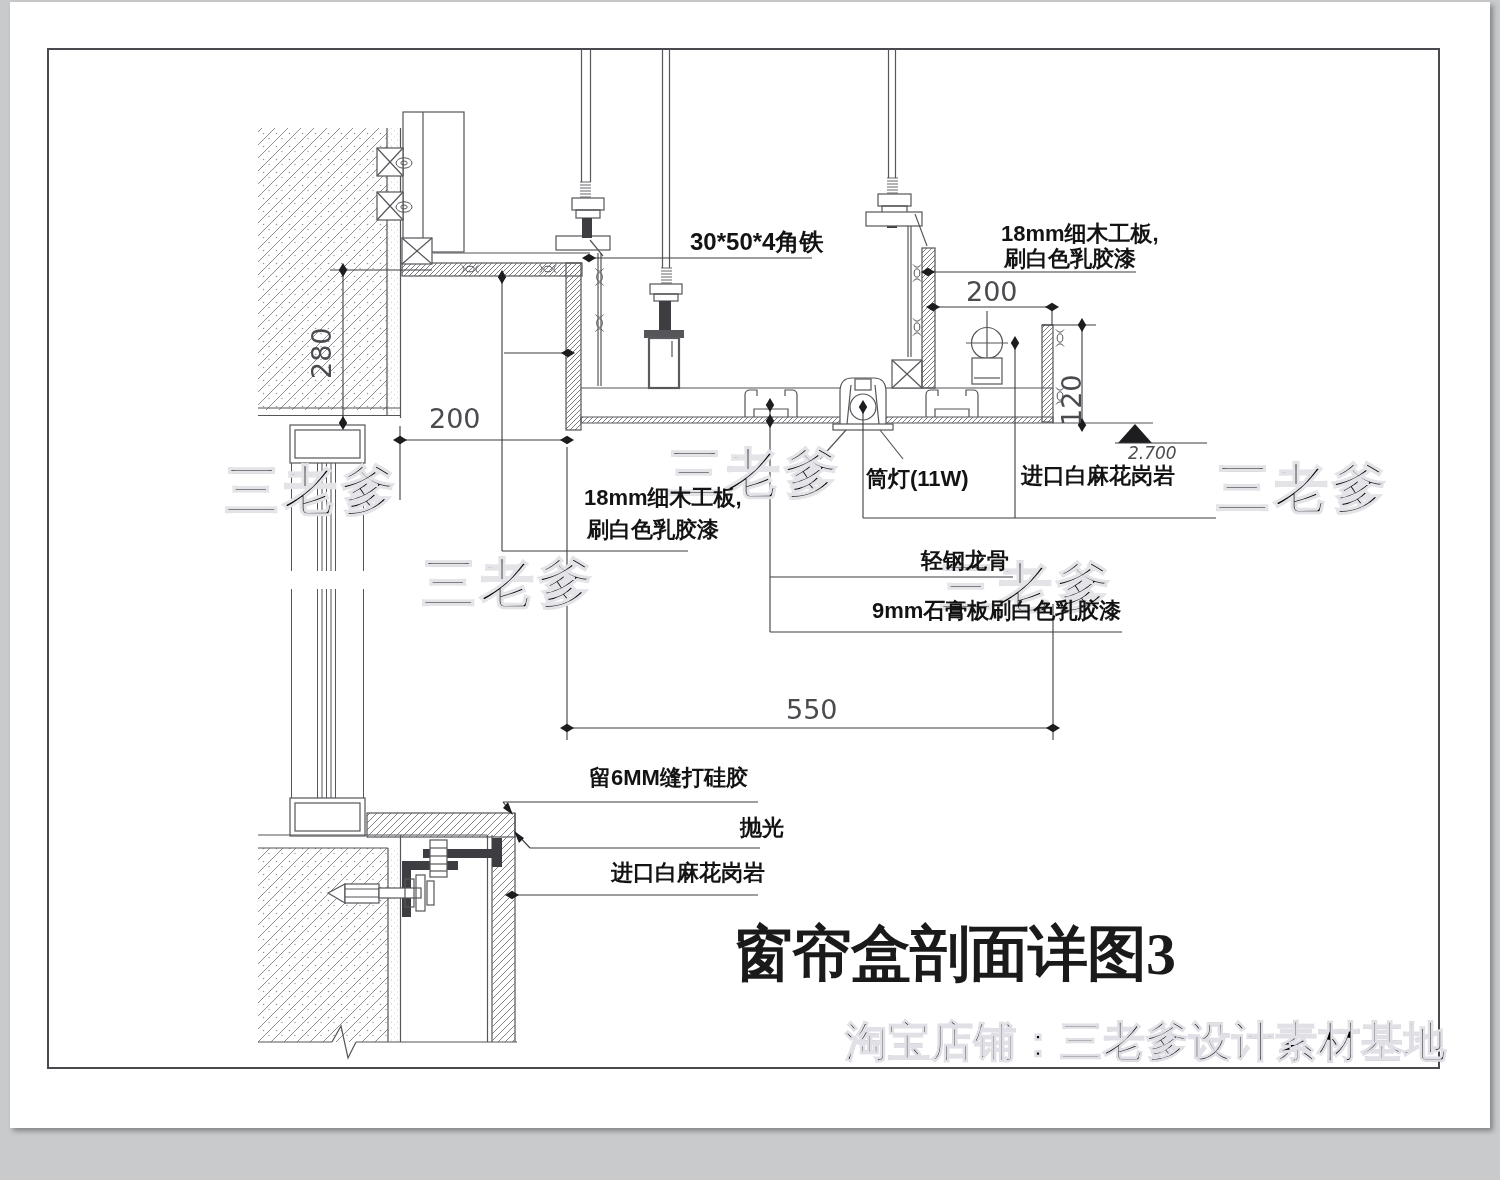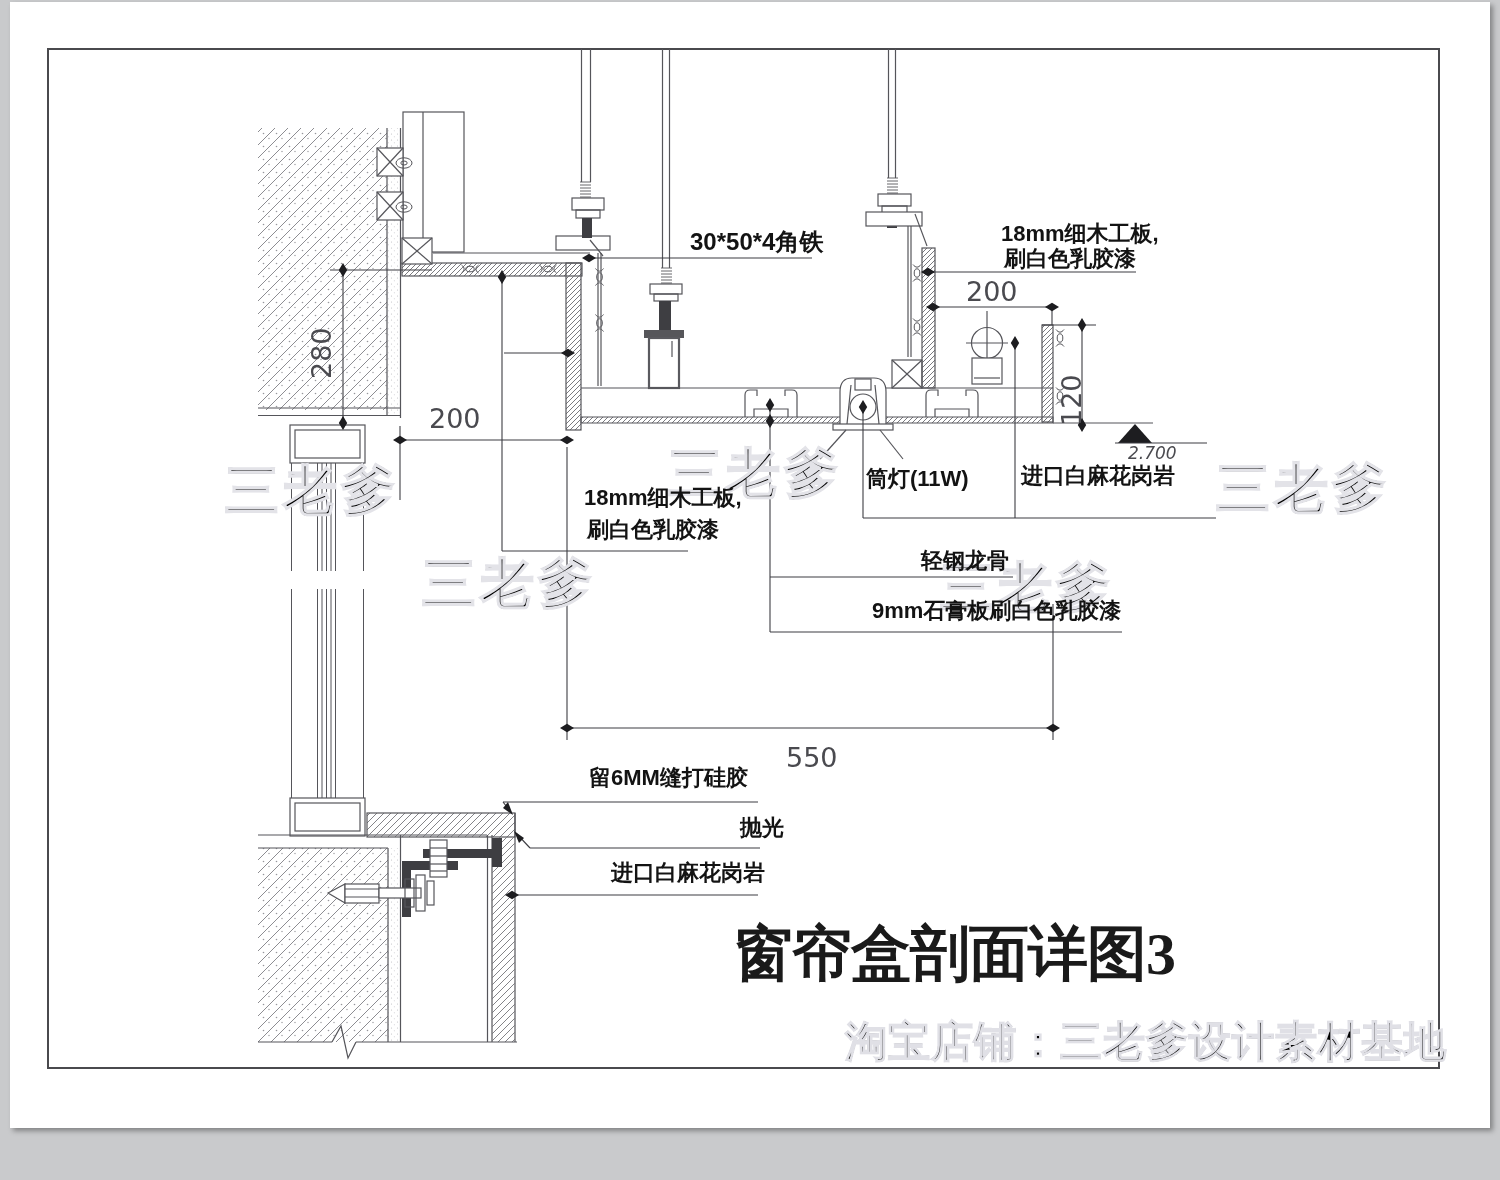--- a/index.html
+++ b/index.html
@@ -330,20 +330,20 @@
   <div class="lbl" style="left:866px;top:466px;">筒灯(11W)</div>
   <div class="lbl" style="left:1021px;top:463px;">进口白麻花岗岩</div>
   <div class="lbl" style="left:921px;top:528px;margin-top:20px;">轻钢龙骨</div>
   <div class="lbl" style="left:872px;top:598px;">9mm石膏板刷白色乳胶漆</div>
   <div class="lbl" style="left:589px;top:765px;">留6MM缝打硅胶</div>
   <div class="lbl" style="left:708px;top:815px;margin-left:32px;">抛光</div>
   <div class="lbl" style="left:611px;top:860px;">进口白麻花岗岩</div>
 
   <div class="dim vtext" style="left:306px;top:379px;">280</div>
   <div class="dim" style="left:429px;top:403px;">200</div>
-  <div class="dim" style="left:786px;top:694px;margin-top:48px;">550</div>
+  <div class="dim" style="left:786px;top:694px;">550</div>
   <div class="dim" style="left:966px;top:276px;">200</div>
   <div class="dim vtext" style="left:1056px;top:426px;">120</div>
   <div class="dim it" style="left:1128px;top:443px;">2.700</div>
 
   <div class="title" style="left:733px;top:914px;">窗帘盒剖面详图3</div>
 
 </div>
 
 </body></html>

